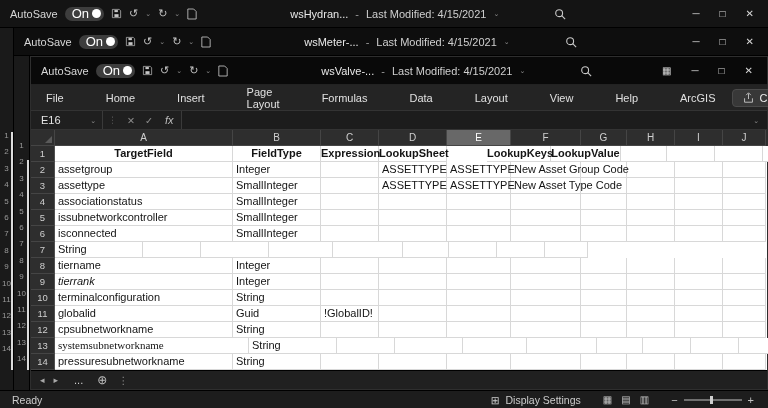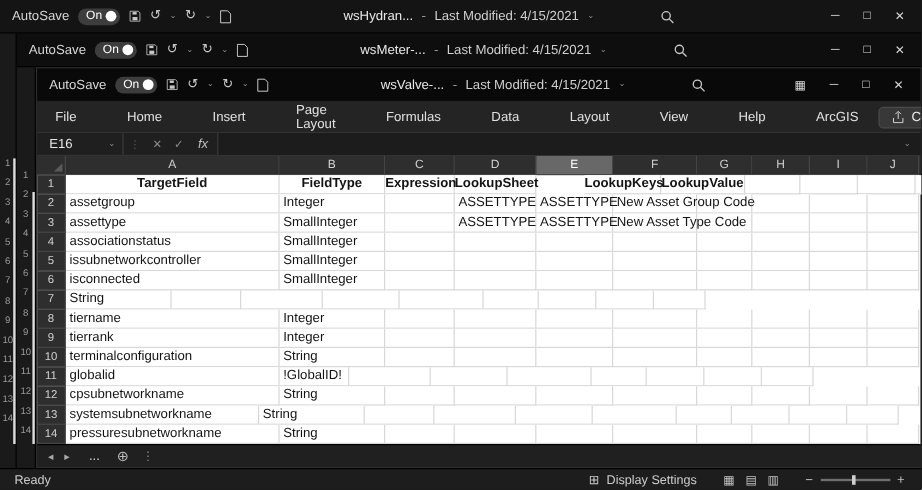--- a/index.html
+++ b/index.html
@@ -9,21 +9,21 @@
   
   .titlebar{position:absolute;height:28px;display:flex;align-items:center;gap:7px;
             padding:0 10px;box-sizing:border-box;color:#dcdcdc;font-size:11px;}
   .tbar1{top:0;left:0;width:768px;background:#141414;border-bottom:1px solid #000;}
   .tbar2{top:28px;left:14px;width:754px;background:#0e0e0e;border-bottom:1px solid #000;}
   .tbfront{position:relative;height:30px;background:#090909;border-bottom:1px solid #222;
            display:flex;align-items:center;gap:7px;padding:0 10px;box-sizing:border-box;
            color:#e2e2e2;font-size:11px;}
   .as-label{color:#d6d6d6;}
   .toggle{display:inline-flex;align-items:center;gap:3px;background:#3d3d3d;border-radius:8px;
-          height:14px;padding:0 3px 0 7px;font-size:10px;color:#fff;line-height:14px;}
+          height:14px;padding:0 3px 0 7px;font-size:13px;color:#fff;line-height:14px;}
   .knob{width:9px;height:9px;border-radius:50%;background:#fff;}
   .tbtn{color:#c4c4c4;font-size:11px;line-height:1;}
   .chev{color:#8f8f8f;font-size:7px;line-height:1;}
   .tbtitle{margin-left:86px;white-space:nowrap;color:#e8e8e8;}
   .tbsep{color:#9c9c9c;}
   .tbmod{color:#cfcfcf;white-space:nowrap;}
   .tbsearch{margin-left:48px;display:flex;align-items:center;}
   .winbtns{margin-left:auto;display:flex;align-items:center;gap:20px;color:#d8d8d8;
            font-size:10px;padding-right:4px;}
   .winbtns span{cursor:default;}
@@ -423,21 +423,21 @@
           <div class="cell" style="width: 68px; z-index: 27;"></div>
           <div class="cell" style="width: 64px; z-index: 26;"></div>
           <div class="cell" style="width: 70px; z-index: 25;"></div>
           <div class="cell" style="width: 46px; z-index: 24;"></div>
           <div class="cell" style="width: 48px; z-index: 23;"></div>
           <div class="cell" style="width: 48px; z-index: 22;"></div>
           <div class="cell" style="width: 43px; z-index: 21;"></div>
         </div>
         <div class="grow">
           <div class="rowhdr" style="width: 24px;">9</div>
-          <div class="cell" style="width: 178px; z-index: 30;">tierrank</div>
+          <div class="cell" style="width: 178px; z-index: 30; font-style: italic;">tierrank</div>
           <div class="cell" style="width: 88px; z-index: 29;">Integer</div>
           <div class="cell" style="width: 58px; z-index: 28;"></div>
           <div class="cell" style="width: 68px; z-index: 27;"></div>
           <div class="cell" style="width: 64px; z-index: 26;"></div>
           <div class="cell" style="width: 70px; z-index: 25;"></div>
           <div class="cell" style="width: 46px; z-index: 24;"></div>
           <div class="cell" style="width: 48px; z-index: 23;"></div>
           <div class="cell" style="width: 48px; z-index: 22;"></div>
           <div class="cell" style="width: 43px; z-index: 21;"></div>
         </div>
@@ -450,20 +450,21 @@
           <div class="cell" style="width: 64px; z-index: 26;"></div>
           <div class="cell" style="width: 70px; z-index: 25;"></div>
           <div class="cell" style="width: 46px; z-index: 24;"></div>
           <div class="cell" style="width: 48px; z-index: 23;"></div>
           <div class="cell" style="width: 48px; z-index: 22;"></div>
           <div class="cell" style="width: 43px; z-index: 21;"></div>
         </div>
         <div class="grow">
           <div class="rowhdr" style="width: 24px;">11</div>
           <div class="cell" style="width: 178px; z-index: 30;">globalid</div>
+          <div class="cell" style="width: 88px; z-index: 29;">Guid</div>
           <div class="cell" style="width: 58px; z-index: 28;">!GlobalID!</div>
           <div class="cell" style="width: 68px; z-index: 27;"></div>
           <div class="cell" style="width: 64px; z-index: 26;"></div>
           <div class="cell" style="width: 70px; z-index: 25;"></div>
           <div class="cell" style="width: 46px; z-index: 24;"></div>
           <div class="cell" style="width: 48px; z-index: 23;"></div>
           <div class="cell" style="width: 48px; z-index: 22;"></div>
           <div class="cell" style="width: 43px; z-index: 21;"></div>
         </div>
         <div class="grow">
@@ -474,21 +475,21 @@
           <div class="cell" style="width: 68px; z-index: 27;"></div>
           <div class="cell" style="width: 64px; z-index: 26;"></div>
           <div class="cell" style="width: 70px; z-index: 25;"></div>
           <div class="cell" style="width: 46px; z-index: 24;"></div>
           <div class="cell" style="width: 48px; z-index: 23;"></div>
           <div class="cell" style="width: 48px; z-index: 22;"></div>
           <div class="cell" style="width: 43px; z-index: 21;"></div>
         </div>
         <div class="grow">
           <div class="rowhdr" style="width: 24px;">13</div>
-          <div class="cell" style="width: 161px; z-index: 30;">systemsubnetworkname</div>
+          <div class="cell" style="width: 194px; z-index: 30; font-family: Liberation Serif, serif;">systemsubnetworkname</div>
           <div class="cell" style="width: 88px; z-index: 29;">String</div>
           <div class="cell" style="width: 58px; z-index: 28;"></div>
           <div class="cell" style="width: 68px; z-index: 27;"></div>
           <div class="cell" style="width: 64px; z-index: 26;"></div>
           <div class="cell" style="width: 70px; z-index: 25;"></div>
           <div class="cell" style="width: 46px; z-index: 24;"></div>
           <div class="cell" style="width: 48px; z-index: 23;"></div>
           <div class="cell" style="width: 48px; z-index: 22;"></div>
           <div class="cell" style="width: 43px; z-index: 21;"></div>
         </div>

